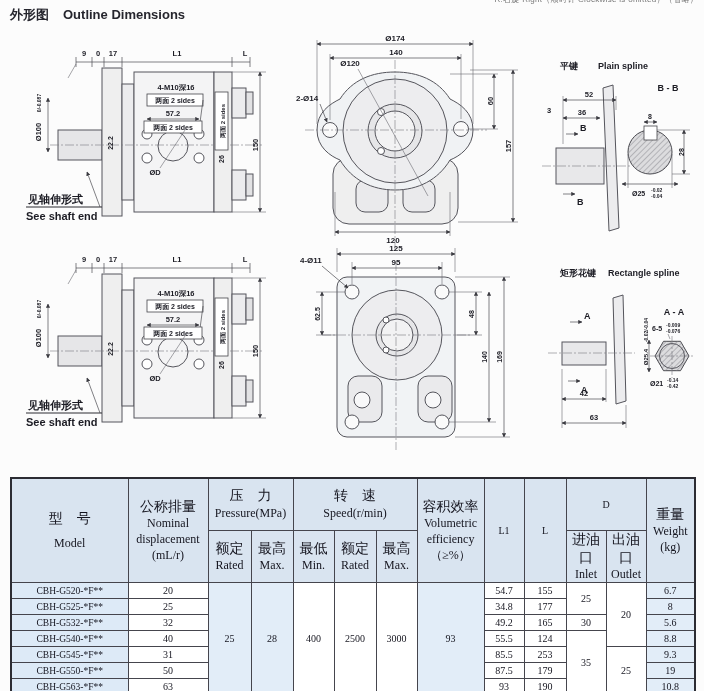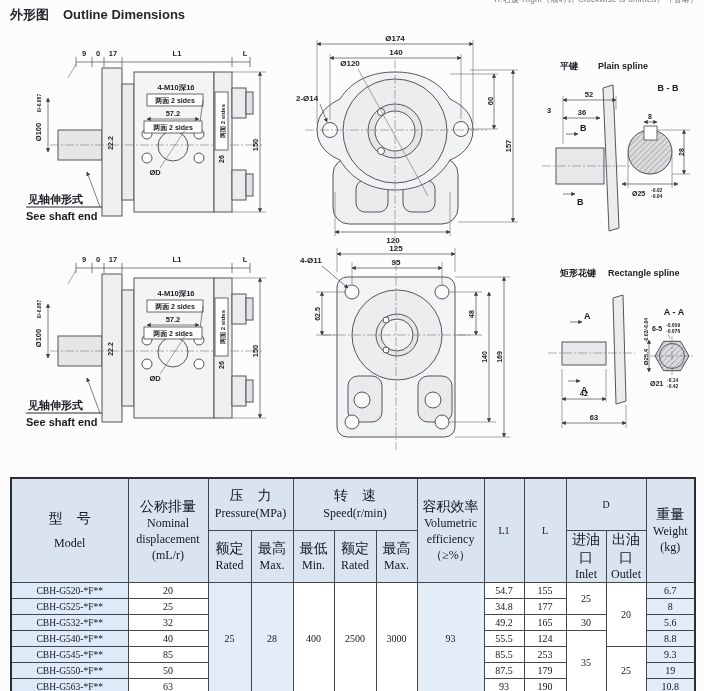--- a/index.html
+++ b/index.html
@@ -413,21 +413,21 @@
       <tr>
         <td class="model-col">CBH-G540-*F**</td>
         <td>40</td>
         <td>55.5</td>
         <td>124</td>
         <td rowspan="4">35</td>
         <td class="blue">8.8</td>
       </tr>
       <tr>
         <td class="model-col">CBH-G545-*F**</td>
-        <td>85</td>
+        <td>31</td>
         <td>85.5</td>
         <td>253</td>
         <td rowspan="3">25</td>
         <td class="blue">9.3</td>
       </tr>
       <tr>
         <td class="model-col">CBH-G550-*F**</td>
         <td>50</td>
         <td>87.5</td>
         <td>179</td>

